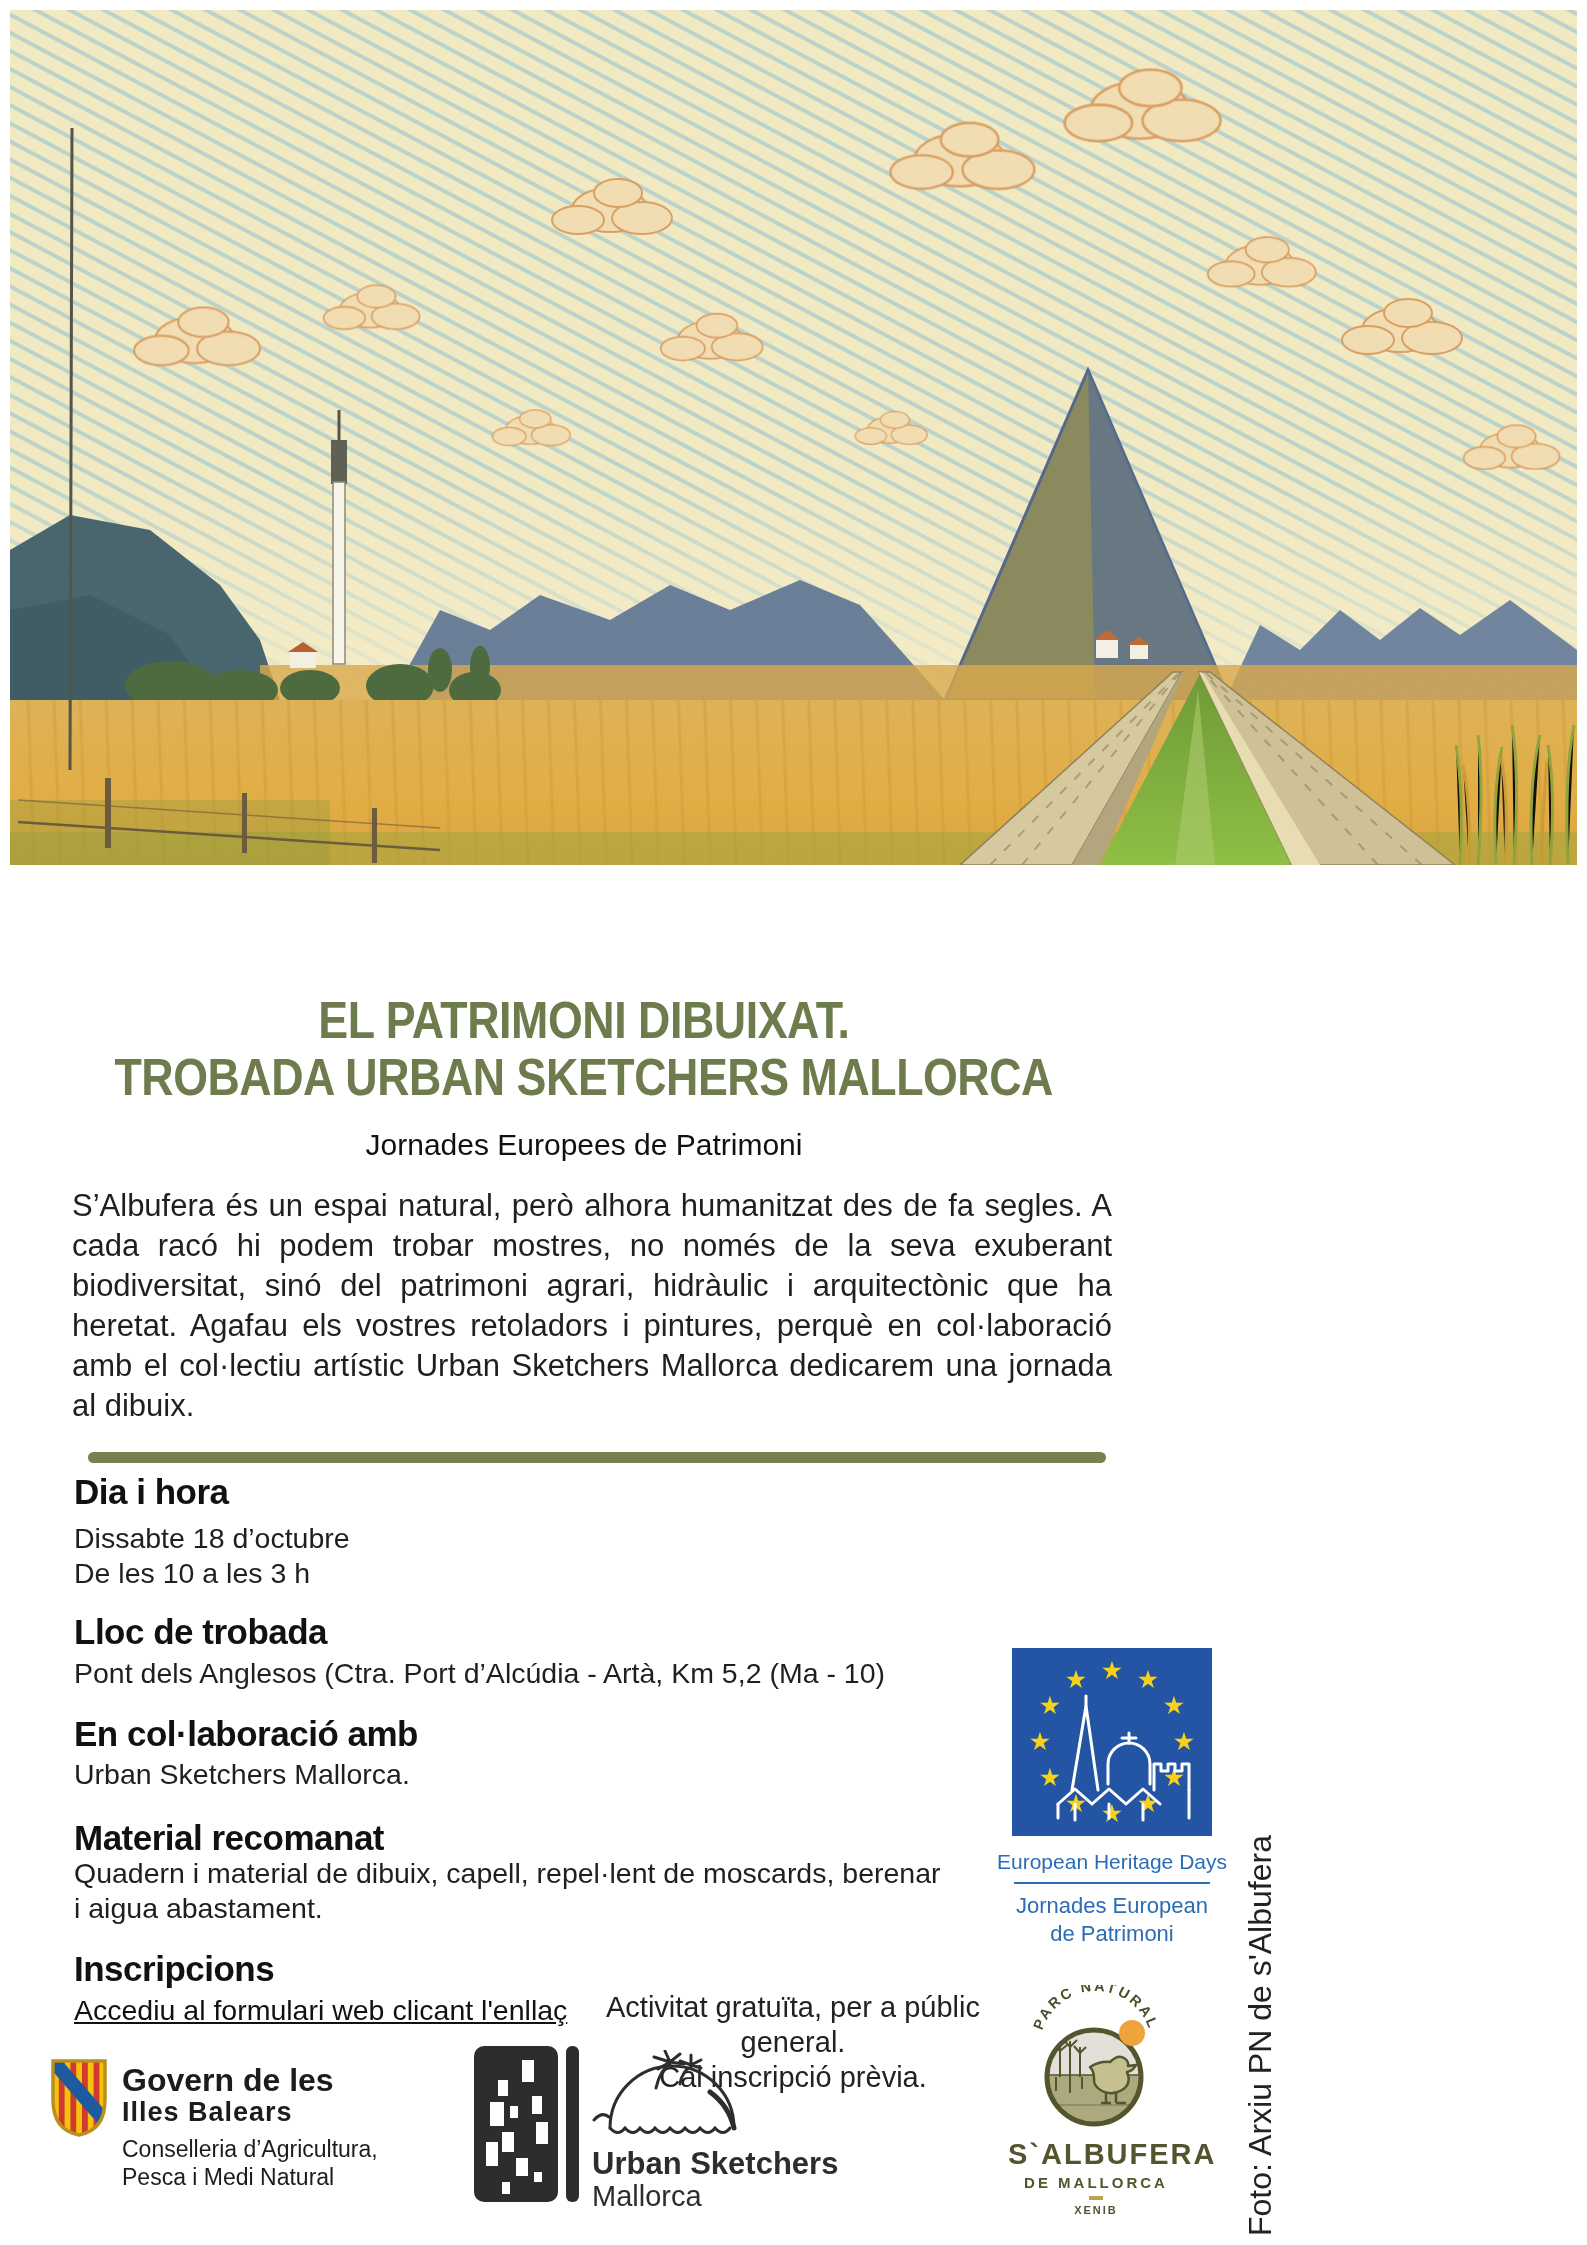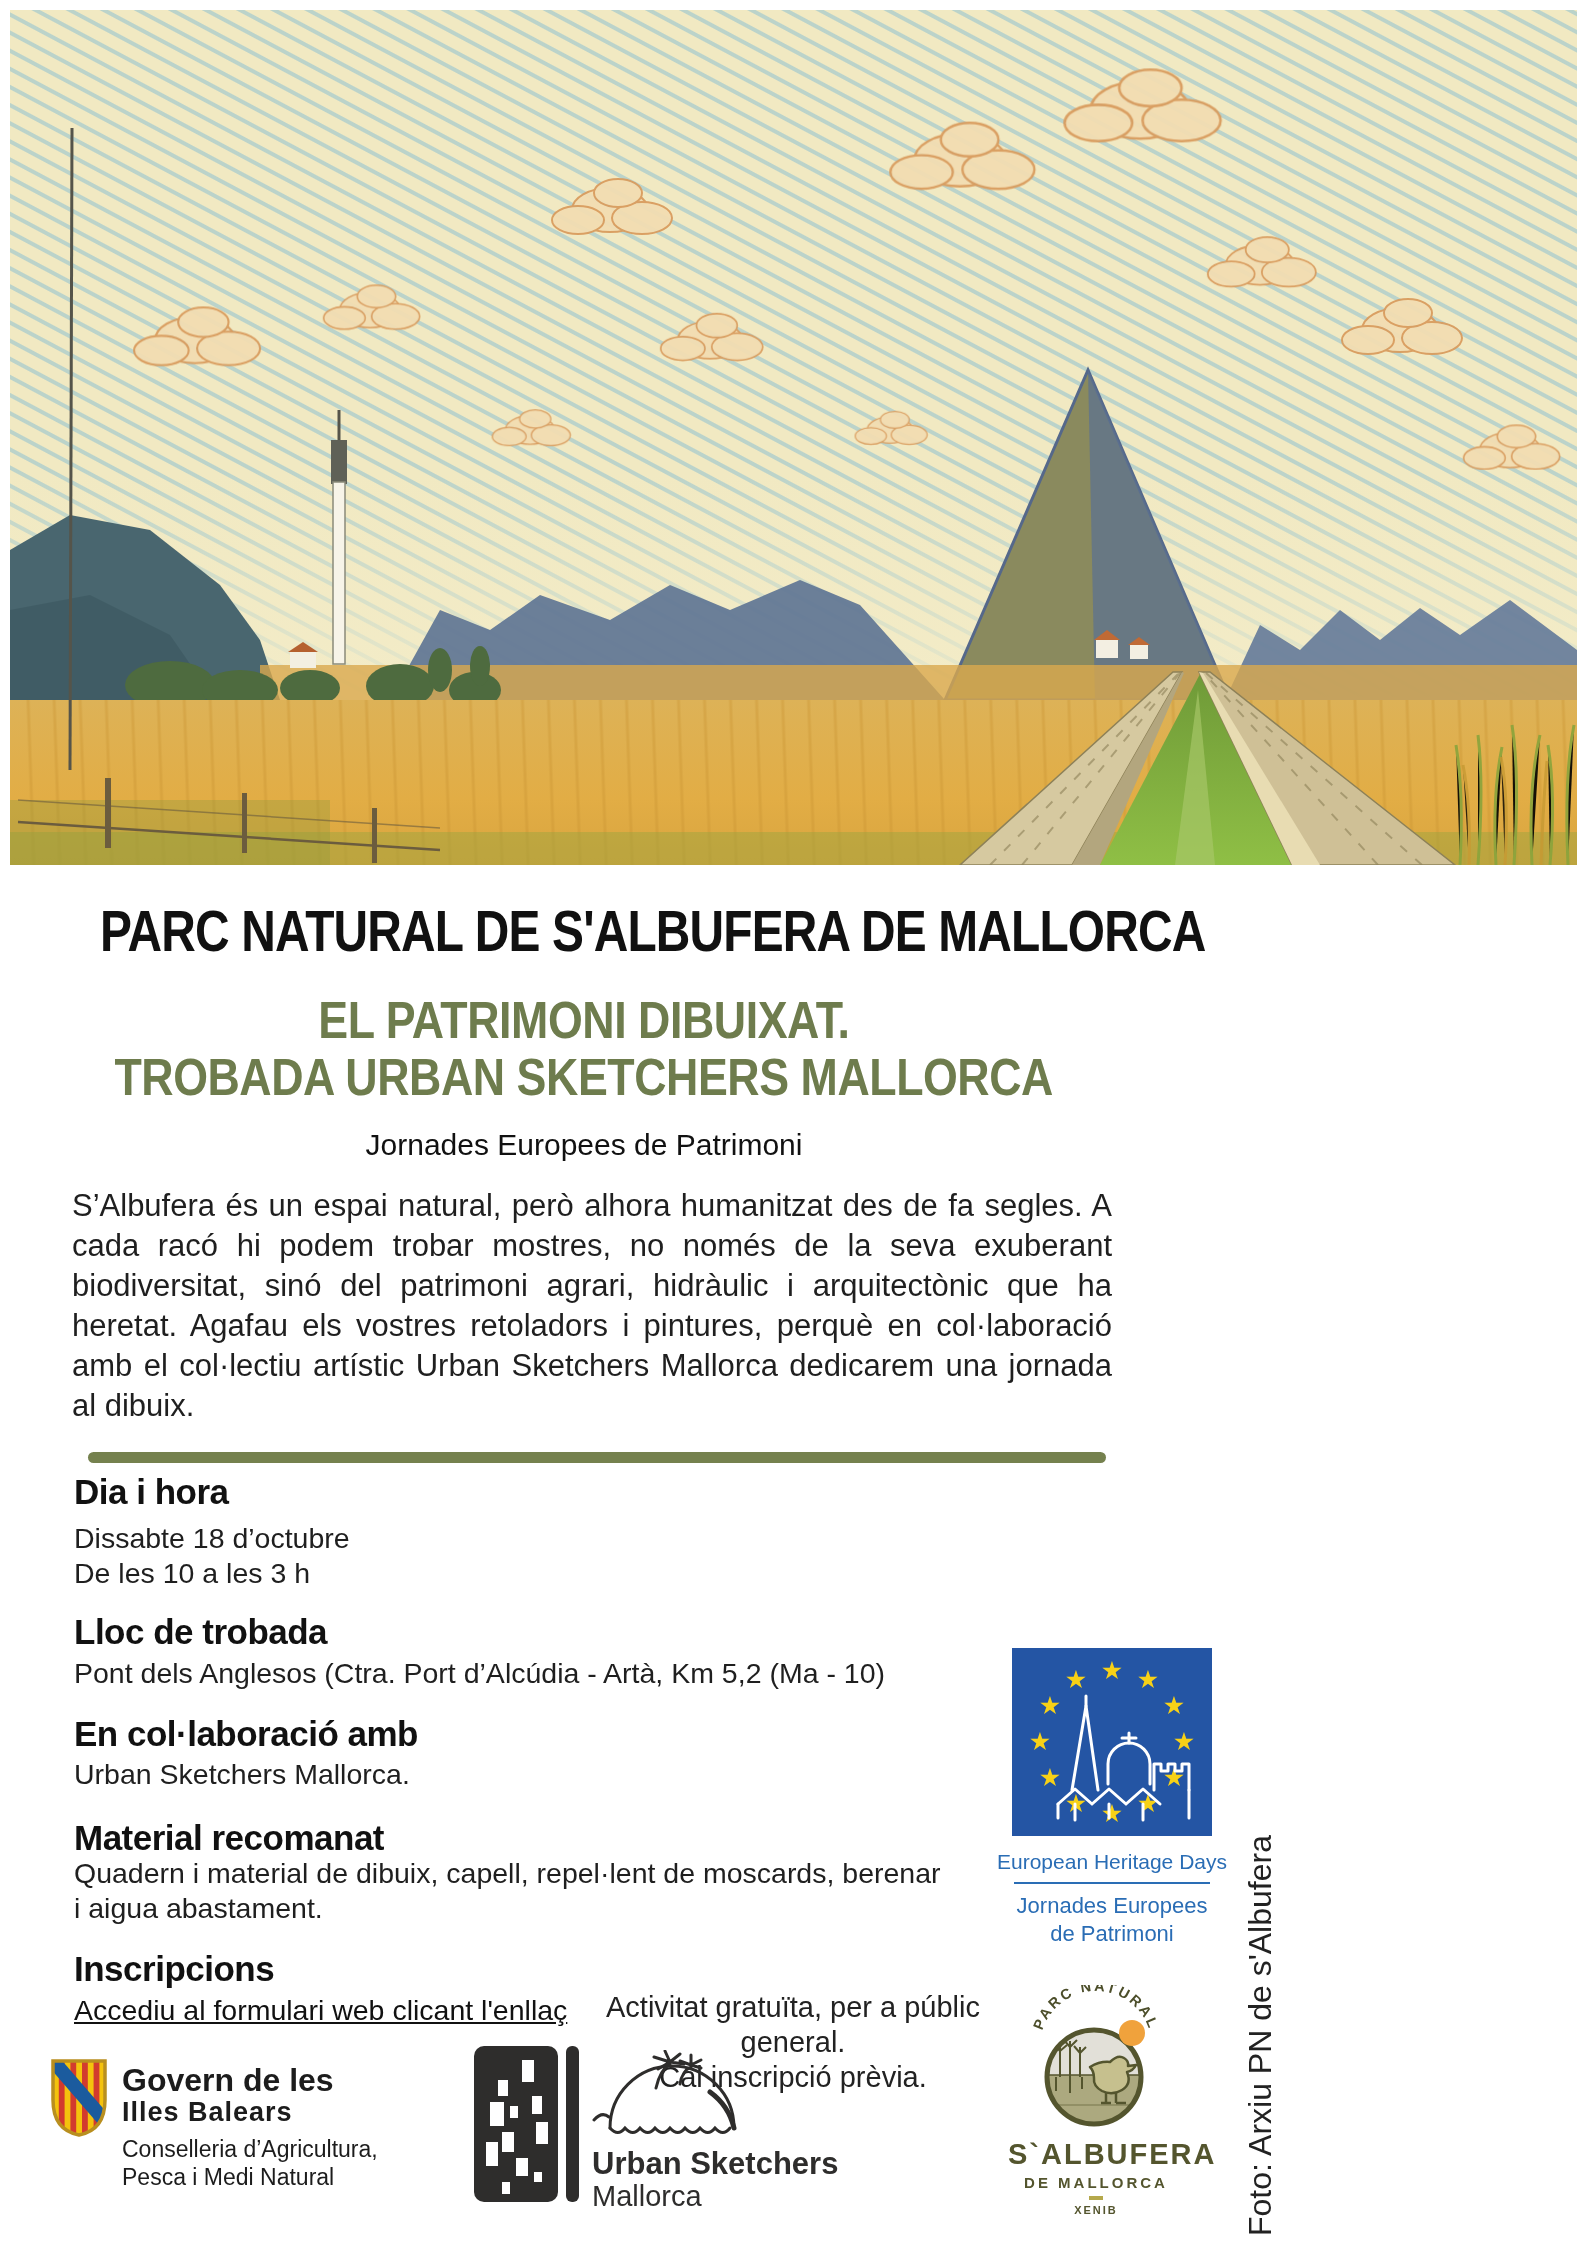--- a/index.html
+++ b/index.html
@@ -190,23 +190,20 @@
     <g>
       <line x1="62" y1="118" x2="60" y2="760" stroke="#55544a" stroke-width="3"></line>
       <line x1="8" y1="812" x2="430" y2="840" stroke="#6b5c3e" stroke-width="2.5"></line>
       <line x1="8" y1="790" x2="430" y2="818" stroke="#6b5c3e" stroke-width="1.5" opacity=".6"></line>
       <rect x="95" y="768" width="6" height="70" fill="#6b5c3e"></rect>
       <rect x="232" y="783" width="5" height="60" fill="#6b5c3e"></rect>
       <rect x="362" y="798" width="5" height="55" fill="#6b5c3e"></rect>
     </g>
   </svg>
 
-  <div id="main-title" class="abs">
-    <span class="cond">PARC NATURAL DE S'ALBUFERA DE MALLORCA</span>
-  </div>
 
   <div id="event-title" class="abs">
     <span class="cond">EL PATRIMONI DIBUIXAT.</span><br>
     <span class="cond">TROBADA URBAN SKETCHERS MALLORCA</span>
   </div>
 
   <div id="subtitle" class="abs">Jornades Europees de Patrimoni</div>
 
   <div id="intro" class="abs">S’Albufera és un espai natural, però alhora humanitzat des de fa segles. A cada racó hi podem trobar mostres, no només de la seva exuberant biodiversitat, sinó del patrimoni agrari, hidràulic i arquitectònic que ha heretat. Agafau els vostres retoladors i pintures, perquè en col·laboració amb el col·lectiu artístic Urban Sketchers Mallorca dedicarem una jornada al dibuix.</div>
 
@@ -259,21 +256,21 @@
           <path d="M44,34 L44,24"></path>
         <path d="M66,112 v-20 a21,21 0 0 1 42,0 v20"></path>
           <path d="M87,71 v-10 m-7,5 h14"></path>
         <path d="M112,118 v-26 h7 v7 h7 v-7 h7 v7 h7 v-7 h7 v26"></path>
         <path d="M16,132 l17,-15 17,15 M50,132 l17,-15 17,15 M84,132 l17,-15 17,15"></path>
         <path d="M33,132 v16 M67,132 v14 M101,132 v16 M16,132 v14 M147,118 v28"></path>
       </g>
     </svg>
     <div id="eu-en">European Heritage Days</div>
     <hr id="eu-hr">
-    <div id="eu-ca1">Jornades Europees</div>
+    <div id="eu-ca1">Jornades European</div>
     <div id="eu-ca2">de Patrimoni</div>
   </div>
 
   <div id="photo-credit" class="abs">Foto: Arxiu PN de s'Albufera</div>
 
   <svg id="govern-shield" class="abs" width="58" height="80" viewBox="0 0 58 80">
     <defs>
         <clipPath id="shieldclip">
           <path d="M3,3 H55 V42 Q55,72 29,77 Q3,72 3,42 Z"></path>
         </clipPath>

